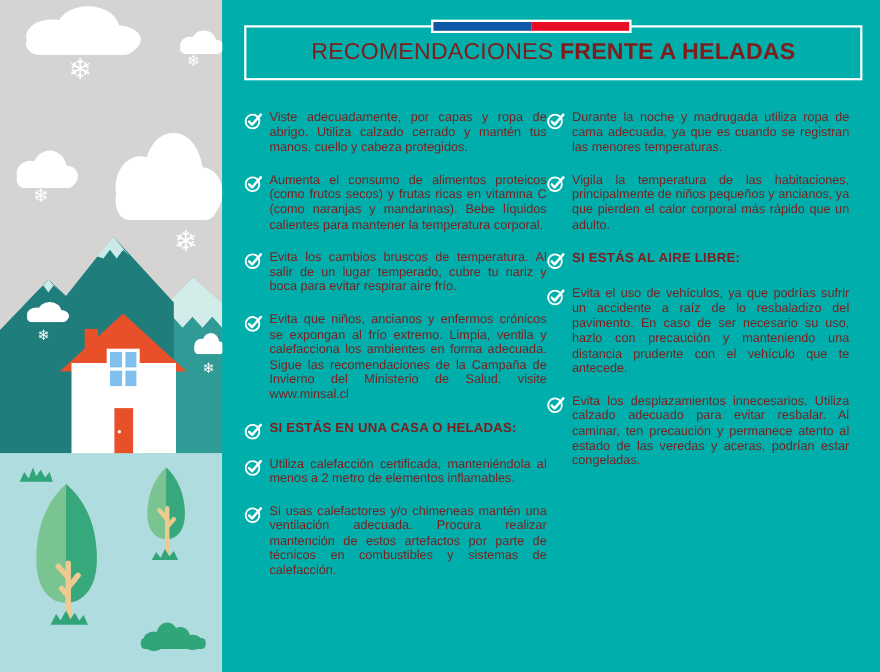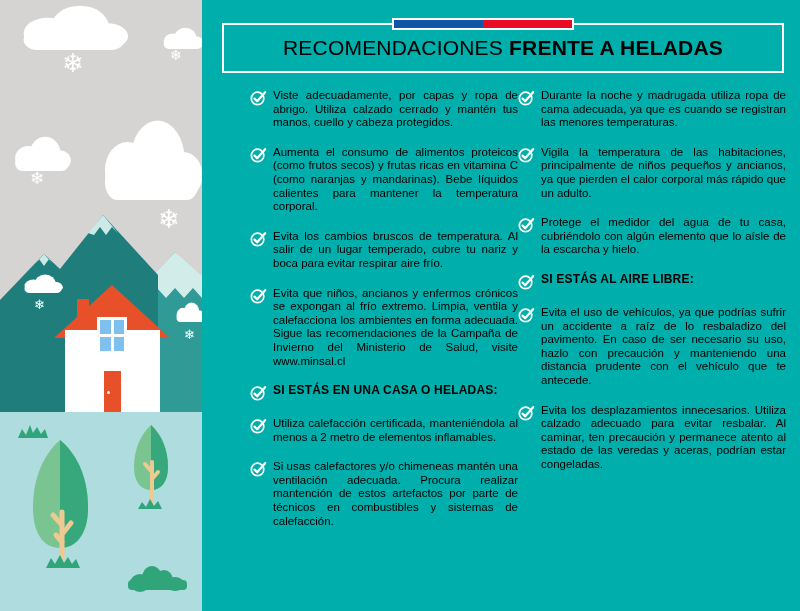--- a/index.html
+++ b/index.html
@@ -35,30 +35,30 @@
   .chimney    { position:absolute; left:77px; top:299px; width:12px; height:24px; background:#E8502A; }
   .roof { position:absolute; left:54px; top:285px; width:116px; height:53px; background:#E8502A;
           clip-path:polygon(50% 0, 0 100%, 100% 100%); }
   .window { position:absolute; left:97px; top:317px; width:30px; height:37px; background:#FFFFFF;
             display:grid; grid-template-columns:1fr 1fr; grid-template-rows:1fr 1fr; gap:3px; padding:3px; }
   .pane { background:#7FC0EE; }
   .door { position:absolute; left:104px; top:371px; width:17px; height:41px; background:#E8502A; }
   .knob { position:absolute; left:3px; top:20px; width:3px; height:3px; border-radius:50%; background:#FFFFFF; }
 
   
-  .content { position:absolute; left:202px; top:0; width:598px; height:611px; color:#000000; }
+  .content { position:absolute; left:202px; top:0; width:598px; height:611px; color:#7f1d1d; }
 
   .header-box { position:relative; margin:23px 16px 0 20px; height:50px; border:2px solid #FFFFFF;
                 text-align:center; line-height:46px; font-size:21px; letter-spacing:.2px; }
   .header-box b { font-weight:bold; }
   .flag { position:absolute; top:-7px; left:168px; display:flex; border:2px solid #FFFFFF; background:#FFFFFF; line-height:0; }
   .flag-blue { width:89px; height:8px; background:#0E57A7; }
   .flag-red  { width:89px; height:8px; background:#E80C24; }
 
-  .columns { display:flex; padding:16px 14px 0 20px;margin-left:28px; }
+  .columns { display:flex; padding:28px 14px 0 20px; }
   .col { width:275px; }
   .item { display:flex; margin-bottom:16px; }
   .check { flex:none; width:17px; height:17px; margin-right:6px; margin-top:0; }
   .itxt { font-size:11.5px; line-height:13.6px; text-align:justify; }
   .iheading { display:block; font-weight:bold; font-size:12px; letter-spacing:.2px; text-align:right; }
 </style>
 </head>
 <body>
 
 <div class="canvas">
@@ -262,27 +262,20 @@
               <circle cx="8" cy="10" r="6.6" fill="none" stroke="#FFFFFF" stroke-width="1.8"></circle>
               <path d="M4.8,10.2 7.6,13 16,3.4" fill="none" stroke="#FFFFFF" stroke-width="2.4" stroke-linecap="round" stroke-linejoin="round"></path>
             </svg>
           <div class="itxt"><span class="iheading"></span><span>Vigila la temperatura de las habitaciones, principalmente de niños pequeños y ancianos, ya que pierden el calor corporal más rápido que un adulto.</span></div>
         </div>
         <div class="item">
           <svg class="check" viewBox="0 0 18 18">
               <circle cx="8" cy="10" r="6.6" fill="none" stroke="#FFFFFF" stroke-width="1.8"></circle>
               <path d="M4.8,10.2 7.6,13 16,3.4" fill="none" stroke="#FFFFFF" stroke-width="2.4" stroke-linecap="round" stroke-linejoin="round"></path>
             </svg>
-          <div class="itxt"><span class="iheading"></span><span>Protege el medidor del agua de tu casa, cubriéndolo con algún elemento que lo aísle de la escarcha y hielo.</span></div>
-        </div>
-        <div class="item">
-          <svg class="check" viewBox="0 0 18 18">
-              <circle cx="8" cy="10" r="6.6" fill="none" stroke="#FFFFFF" stroke-width="1.8"></circle>
-              <path d="M4.8,10.2 7.6,13 16,3.4" fill="none" stroke="#FFFFFF" stroke-width="2.4" stroke-linecap="round" stroke-linejoin="round"></path>
-            </svg>
           <div class="itxt"><span class="iheading">SI ESTÁS AL AIRE LIBRE:</span></div>
         </div>
         <div class="item">
           <svg class="check" viewBox="0 0 18 18">
               <circle cx="8" cy="10" r="6.6" fill="none" stroke="#FFFFFF" stroke-width="1.8"></circle>
               <path d="M4.8,10.2 7.6,13 16,3.4" fill="none" stroke="#FFFFFF" stroke-width="2.4" stroke-linecap="round" stroke-linejoin="round"></path>
             </svg>
           <div class="itxt"><span class="iheading"></span><span>Evita el uso de vehículos, ya que podrías sufrir un accidente a raíz de lo resbaladizo del pavimento. En caso de ser necesario su uso, hazlo con precaución y manteniendo una distancia prudente con el vehículo que te antecede.</span></div>
         </div>
         <div class="item">

